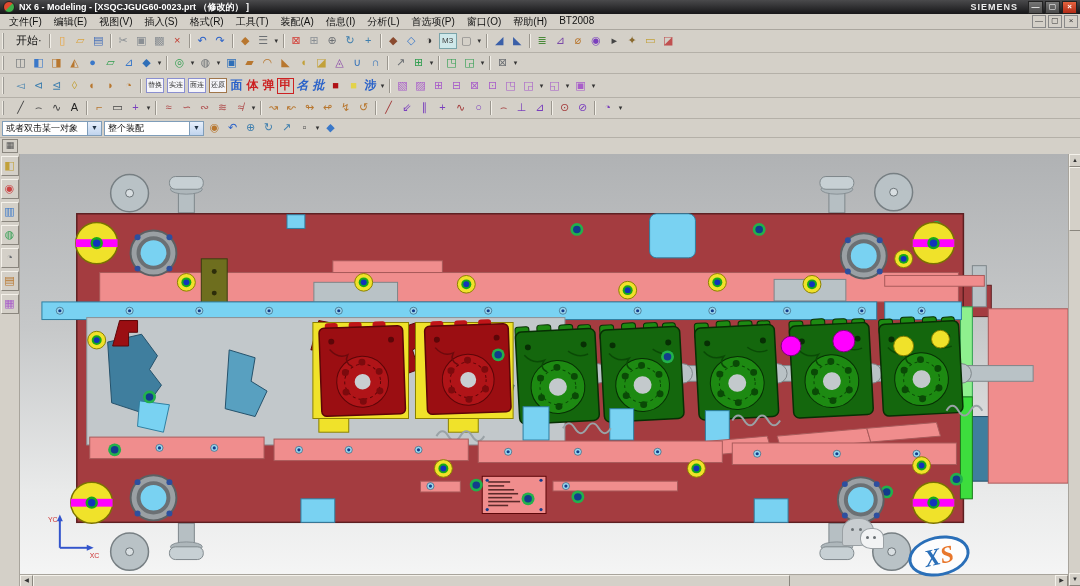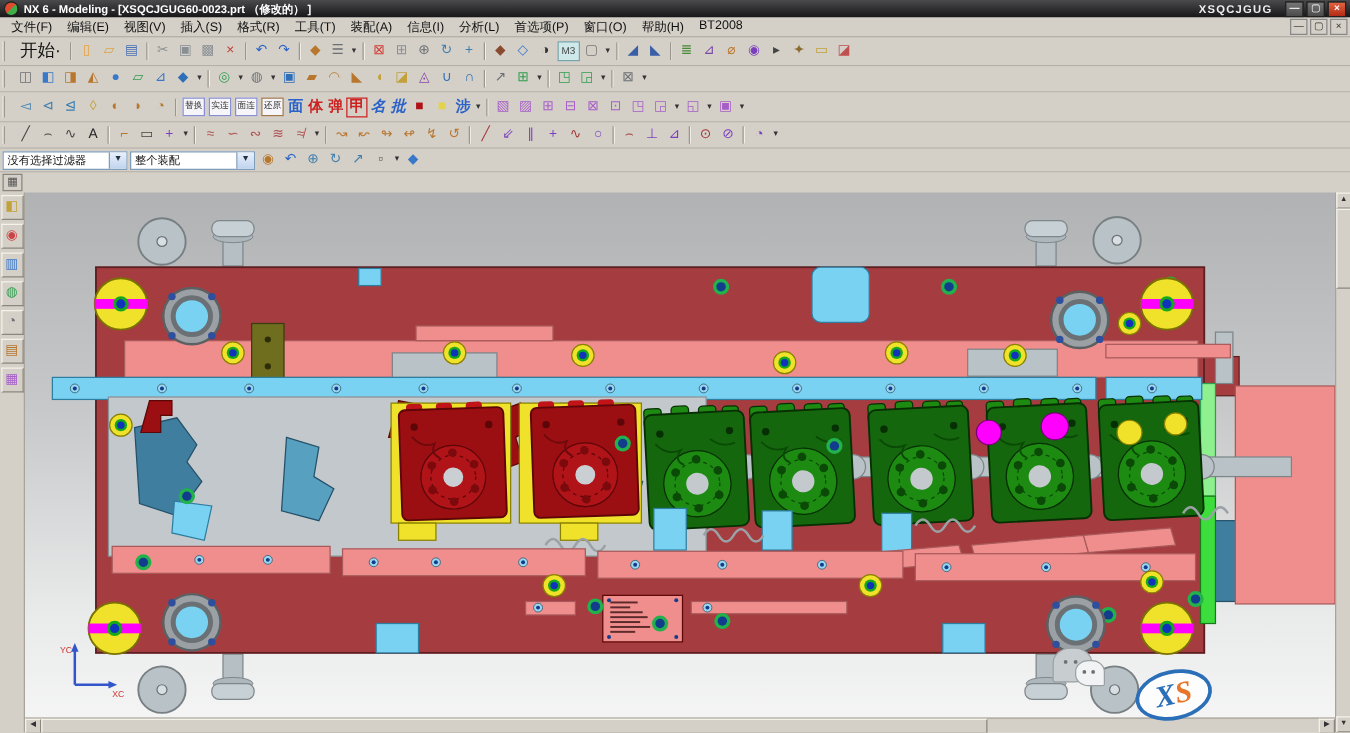--- a/index.html
+++ b/index.html
@@ -23,21 +23,21 @@
   .docbtn{width:12px;height:11px;font-size:8px;line-height:10px;text-align:center;background:#d4d0c8;
     border:1px solid #888;margin-right:2px;color:#333;}
   
   .tb{background:#d4d0c8;border-bottom:1px solid #b4b0a8;display:flex;align-items:center;gap:1px;
     padding:1px 2px;flex:0 0 auto;}
   .tb1{height:20px;} .tb2{height:18px;} .tb3{height:21px;} .tb4{height:18px;}
   .grip{width:5px;height:80%;border-left:2px ridge #efece4;margin-right:2px;}
   .sep{width:1px;height:14px;background:#9a968e;border-right:1px solid #f2efe8;margin:0 2px;}
   .tbi{width:17px;height:16px;font-size:11px;line-height:15px;text-align:center;color:#444;
     flex:0 0 auto;cursor:default;}
-  .tbi.txt{width:auto;padding:0 4px;font-size:14px;color:#111;}
+  .tbi.txt{width:auto;padding:0 4px;font-size:11px;color:#111;}
   .tbi.txtsq{width:16px;font-size:8px;line-height:13px;height:14px;background:#cfe8ea;border:1px solid #7aa4aa;}
   .tbi.txtbox{width:auto;height:13px;line-height:11px;font-size:7px;padding:0 1px;margin:0 1px;
     border:1px solid #8a8fd0;background:#f6f6fa;color:#333;}
   .tbi.txtbox.brown{border-color:#a0764a;}
   .tbi.txtbig{width:15px;font-size:12px;font-weight:bold;}
   .tbi.ital{font-style:italic;}
   .tbi.boxed{border:1px solid #cc2222;height:14px;line-height:13px;}
   .tbi.dd{width:7px;font-size:7px;color:#333;}
   
   .selbar{height:16px;background:#d4d0c8;border-bottom:1px solid #b4b0a8;display:flex;align-items:center;
@@ -91,21 +91,21 @@
   .bub .dot{position:absolute;width:3px;height:3px;border-radius:50%;background:#6a7074;top:9px;}
 </style>
 </head>
 <body>
 
 <div class="app">
 
   <div class="titlebar">
     <div class="nxlogo"></div>
     <div class="title-text">NX 6 - Modeling - [XSQCJGUG60-0023.prt （修改的） ]</div>
-    <div class="brand">XSQCJGUG</div>
+    <div class="brand">SIEMENS</div>
     <div class="winbtn">—</div>
     <div class="winbtn">▢</div>
     <div class="winbtn close">×</div>
   </div>
 
   <div class="menubar">
     <div class="menuwrap">
         <span class="mi">文件(F)</span>
         <span class="mi">编辑(E)</span>
         <span class="mi">视图(V)</span>
@@ -293,21 +293,21 @@
         <span class="tbi" style="color: rgb(163, 58, 58);">⊙</span>
         <span class="tbi" style="color: rgb(122, 63, 189);">⊘</span>
         <i class="sep"></i>
         <span class="tbi" style="color: rgb(122, 63, 189);">◔</span>
         <span class="tbi dd">▾</span>
       </div>
   </div>
 
   <div class="selbar">
     <div class="combo">
-      <span class="val">没有选择过滤器</span>
+      <span class="val">或者双击某一对象</span>
       <span class="drop">▼</span>
     </div>
     <div class="combo">
       <span class="val">整个装配</span>
       <span class="drop">▼</span>
     </div>
     <div style="display:flex;align-items:center;gap:1px;">
         <span class="tbi" style="color: rgb(184, 119, 47);">◉</span>
         <span class="tbi" style="color: rgb(42, 98, 201);">↶</span>
         <span class="tbi" style="color: rgb(63, 127, 174);">⊕</span>

